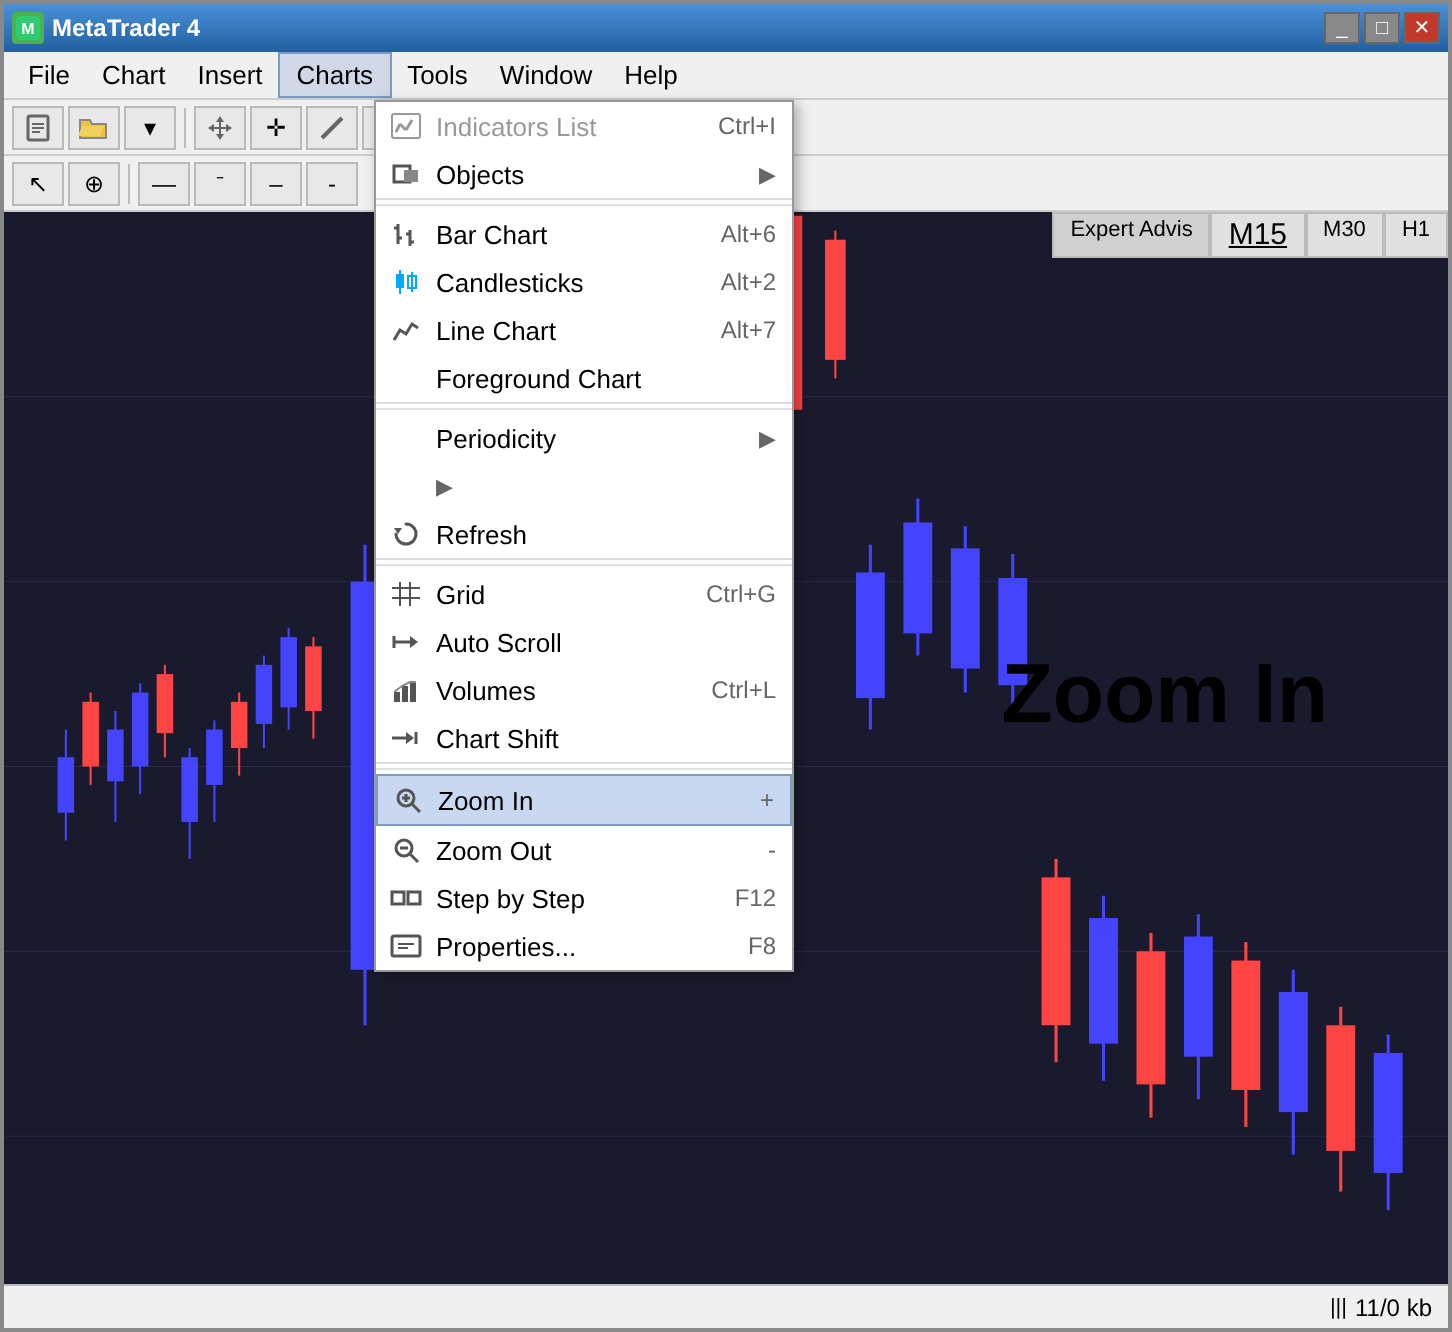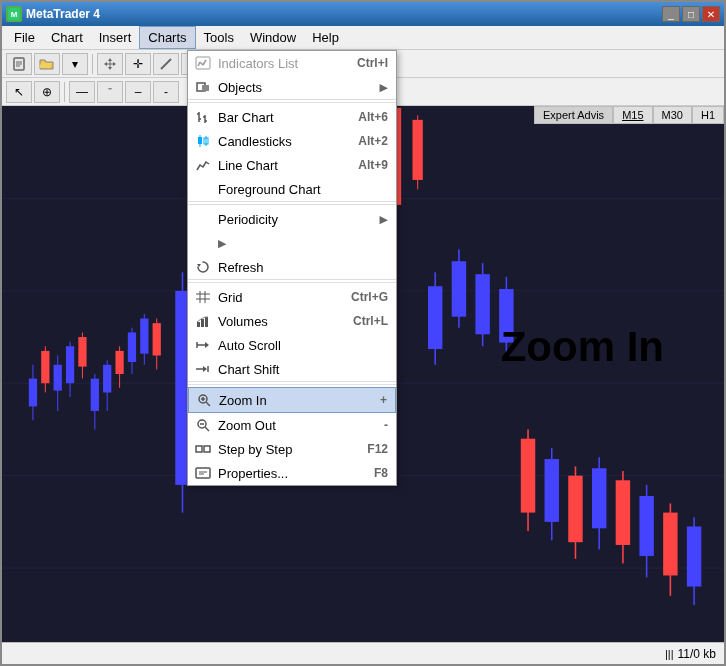--- a/index.html
+++ b/index.html
@@ -198,21 +198,20 @@
       flex-shrink: 0;
     }
     .drop-item-label {
       flex: 1;
       font-size: 13px;
     }
     .drop-item-shortcut {
       color: #666;
       font-size: 12px;
       margin-left: 8px;
-      font-weight: bold;
     }
     .drop-item-arrow {
       color: #666;
       font-size: 11px;
     }
     .drop-separator {
       height: 1px;
       background: #e0e0e0;
       margin: 2px 0;
     }
@@ -336,21 +335,21 @@
       <div class="side-btn">↖</div>
       <div class="side-btn">+</div>
       <div class="side-btn">╱</div>
       <div class="side-btn">—</div>
     </div>
 
     <div class="chart-area" style="flex:1; position:relative;">
 
       <div style="position:absolute; top:0; right:0; display:flex; background:#e0e0e0; z-index:10;">
         <div style="padding:2px 8px; font-size:11px; background:#d0d0d0; border:1px solid #bbb; cursor:pointer;">Expert Advis</div>
-        <div style="padding:2px 8px; font-size:11px; border:1px solid #bbb; cursor:pointer;text-decoration:underline;">M15</div>
+        <div style="padding:2px 8px; font-size:15px; border:1px solid #bbb; cursor:pointer;text-decoration:underline;">M15</div>
         <div style="padding:2px 8px; font-size:11px; border:1px solid #bbb; cursor:pointer;">M30</div>
         <div style="padding:2px 8px; font-size:11px; border:1px solid #bbb; cursor:pointer;">H1</div>
       </div>
 
       <svg class="candle-svg" viewBox="0 0 700 580" preserveAspectRatio="none">
 
         <rect width="700" height="580" fill="#1a1a2e"></rect>
 
         <line x1="0" y1="100" x2="700" y2="100" stroke="#2a2a4a" stroke-width="0.5"></line>
         <line x1="0" y1="200" x2="700" y2="200" stroke="#2a2a4a" stroke-width="0.5"></line>
@@ -507,21 +506,21 @@
         <span class="drop-item-label">Candlesticks</span>
         <span class="drop-item-shortcut">Alt+2</span>
       </div>
       <div class="drop-item">
         <div class="drop-item-icon">
           <svg width="16" height="14" viewBox="0 0 16 14">
             <polyline points="2,12 5,7 8,9 11,4 14,6" fill="none" stroke="#555" stroke-width="1.5"></polyline>
           </svg>
         </div>
         <span class="drop-item-label">Line Chart</span>
-        <span class="drop-item-shortcut">Alt+9</span>
+        <span class="drop-item-shortcut">Alt+7</span>
       </div>
       <div class="drop-item">
         <div class="drop-item-icon"></div>
         <span class="drop-item-label">Foreground Chart</span>
       </div>
     </div>
 
     <div class="drop-separator"></div>
 
     <div class="menu-section">
@@ -556,42 +555,42 @@
             <line x1="5" y1="1" x2="5" y2="13" stroke="#555" stroke-width="1"></line>
             <line x1="10" y1="1" x2="10" y2="13" stroke="#555" stroke-width="1"></line>
           </svg>
         </div>
         <span class="drop-item-label">Grid</span>
         <span class="drop-item-shortcut">Ctrl+G</span>
       </div>
       <div class="drop-item">
         <div class="drop-item-icon">
           <svg width="16" height="14" viewBox="0 0 16 14">
+            <line x1="2" y1="7" x2="12" y2="7" stroke="#555" stroke-width="1.5"></line>
+            <polygon points="10,4 14,7 10,10" fill="#555"></polygon>
+            <line x1="2" y1="4" x2="2" y2="10" stroke="#555" stroke-width="1.5"></line>
+          </svg>
+        </div>
+        <span class="drop-item-label">Auto Scroll</span>
+      </div>
+      <div class="drop-item">
+        <div class="drop-item-icon">
+          <svg width="16" height="14" viewBox="0 0 16 14">
             <rect x="2" y="8" width="3" height="5" fill="#555"></rect>
             <rect x="6" y="5" width="3" height="8" fill="#555"></rect>
             <rect x="10" y="3" width="3" height="10" fill="#555"></rect>
             <polyline points="2,8 6,5 10,3 13,3" fill="none" stroke="#888" stroke-width="1"></polyline>
           </svg>
         </div>
         <span class="drop-item-label">Volumes</span>
         <span class="drop-item-shortcut">Ctrl+L</span>
       </div>
       <div class="drop-item">
         <div class="drop-item-icon">
           <svg width="16" height="14" viewBox="0 0 16 14">
-            <line x1="2" y1="7" x2="12" y2="7" stroke="#555" stroke-width="1.5"></line>
-            <polygon points="10,4 14,7 10,10" fill="#555"></polygon>
-            <line x1="2" y1="4" x2="2" y2="10" stroke="#555" stroke-width="1.5"></line>
-          </svg>
-        </div>
-        <span class="drop-item-label">Auto Scroll</span>
-      </div>
-      <div class="drop-item">
-        <div class="drop-item-icon">
-          <svg width="16" height="14" viewBox="0 0 16 14">
             <line x1="1" y1="7" x2="10" y2="7" stroke="#555" stroke-width="1.5"></line>
             <polygon points="8,4 12,7 8,10" fill="#555"></polygon>
             <line x1="13" y1="4" x2="13" y2="10" stroke="#555" stroke-width="1.5"></line>
           </svg>
         </div>
         <span class="drop-item-label">Chart Shift</span>
       </div>
     </div>
 
     <div class="drop-separator"></div>

